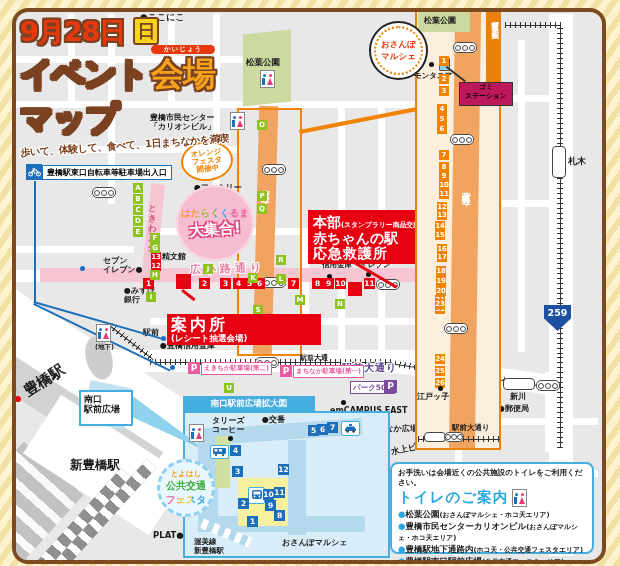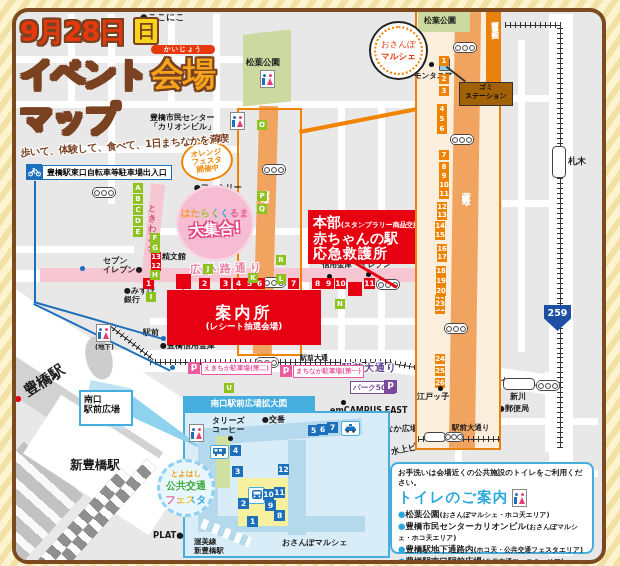--- a/index.html
+++ b/index.html
@@ -252,21 +252,21 @@
 
       <div class="abs" style="left:348px;top:282px;width:14px;height:14px;background:#e60012"></div>
       <div class="rline" style="left:356px;top:262px;width:48px;height:3px;transform:rotate(30deg)"></div>
       <div class="callout" style="left:308px;top:210px;width:162px;padding:3px 5px">
         <div><span style="font-size:14px">本部</span><span style="font-size:6.8px">(スタンプラリー商品交換)</span></div>
         <div style="font-size:14px">赤ちゃんの駅</div>
         <div style="font-size:14px;letter-spacing:1px">応急救護所</div>
       </div>
       <div class="abs" style="left:176px;top:274px;width:15px;height:15px;background:#e60012"></div>
       <div class="rline" style="left:183px;top:289px;width:16px;height:3px;transform:rotate(38deg)"></div>
-      <div class="callout" style="left:167px;top:290px;width:146px;padding:14px 4px;text-align:center">
+      <div class="callout" style="left:167px;top:314px;width:146px;padding:2px 4px;">
         <div style="font-size:16px;letter-spacing:3px">案内所</div>
         <div style="font-size:8.5px">(レシート抽選会場)</div>
       </div>
 
       <div class="abs" style="left:176px;top:185px;width:78px;height:76px;background:#f6bcd2;border-radius:50%;display:flex;flex-direction:column;align-items:center;justify-content:center;box-shadow:0 0 0 2px #f9d7e4 inset">
         <span class="grad-ev" style="font-size:9.5px;font-weight:bold;background-color:#fff;padding:0 1px;text-shadow:none">はたらくくるま</span>
         <span style="font-size:15px;font-weight:bold;color:#fff;text-shadow:-1.5px -1.5px 0 #e2447e,1.5px -1.5px 0 #e2447e,-1.5px 1.5px 0 #e2447e,1.5px 1.5px 0 #e2447e;transform:rotate(-4deg)">大集合!</span>
       </div>
 
       <div class="abs" style="left:415px;top:10px;width:86px;height:440px;background:#fbeedd;border:2.5px solid #e8820c;box-sizing:border-box"></div>
@@ -288,21 +288,21 @@
         </div>
       <div class="tl" style="left:444px;top:323px">
           <i></i>
           <i></i>
           <i></i>
         </div>
       <i class="dot" style="left:429px;top:62px"></i>
       <div class="abs" style="left:439px;top:58px;width:9px;height:11px;background:#8ecbe9;border:1px solid #555;border-radius:1px"></div>
       <div class="kline" style="left:447px;top:66px;width:24px;height:1.5px;transform:rotate(38deg)"></div>
       <div class="lbl" style="left:414px;top:72px;font-size:7.5px">モンタニア</div>
-      <div class="abs" style="left:459px;top:82px;width:52px;height:22px;background:#a16207;border:1px solid #333;font-size:6.8px;font-weight:bold;text-align:center;line-height:1.3;white-space:pre-line"><span>ゴミ
+      <div class="abs" style="left:459px;top:82px;width:52px;height:22px;background:#be185d;border:1px solid #333;font-size:6.8px;font-weight:bold;text-align:center;line-height:1.3;white-space:pre-line"><span>ゴミ
 ステーション</span></div>
 
       <div class="badge bg-o b10" style="left:439px;top:56px">1</div>
       <div class="badge bg-o b10" style="left:439px;top:74px">2</div>
       <div class="badge bg-o b10" style="left:439px;top:86px">3</div>
       <div class="badge bg-o b10" style="left:437px;top:104px">4</div>
       <div class="badge bg-o b10" style="left:437px;top:114px">5</div>
       <div class="badge bg-o b10" style="left:437px;top:124px">6</div>
       <div class="badge bg-o b10" style="left:439px;top:150px">7</div>
       <div class="badge bg-o b10" style="left:439px;top:162px">8</div>
@@ -330,21 +330,21 @@
       <div class="stop" style="left:424px;top:432px;width:20px;height:8px"></div>
       <div class="tl" style="left:444px;top:432px;width:18px;height:8px">
           <i></i>
           <i></i>
           <i></i>
         </div>
       <div class="lbl" style="left:452px;top:424px;font-size:7.5px">駅前大通り</div>
 
       <div class="abs" style="left:369px;top:21px;width:55px;height:55px;background:#fff;border:2px solid #222;border-radius:50%;display:flex;flex-direction:column;align-items:center;justify-content:center">
         <span style="position:absolute;inset:3px;border:2px dotted #f08300;border-radius:50%"></span>
-        <span style="font-size:8.5px;font-weight:normal;color:#e8380d">おさんぽ</span>
+        <span style="font-size:8.5px;font-weight:bold;color:#e8380d">おさんぽ</span>
         <span style="font-size:8.5px;font-weight:bold;color:#e8380d">マルシェ</span>
       </div>
 
       <div class="abs" style="left:183px;top:411px;width:207px;height:147px;background:#d9edf8;border:2px solid #45aede;box-sizing:border-box"></div>
       <div class="abs" style="left:183px;top:396px;width:132px;height:15px;background:#45aede;color:#fff;font-size:8.5px;font-weight:bold;line-height:15px;text-align:center"><span>南口駅前広場拡大図</span></div>
       <div class="abs" style="left:130px;top:394px;width:78px;height:58px;background:#8fd2ee;clip-path:polygon(0 0,0 38%,100% 100%)"></div>
       <div class="abs" style="left:200px;top:424px;width:162px;height:16px;background:#b5d9ec;transform:rotate(-4deg)"></div>
       <div class="abs" style="left:198px;top:428px;width:20px;height:102px;background:#b5d9ec"></div>
       <div class="abs" style="left:288px;top:440px;width:18px;height:95px;background:#b5d9ec"></div>
       <div class="abs" style="left:198px;top:516px;width:167px;height:16px;background:#b5d9ec"></div>

